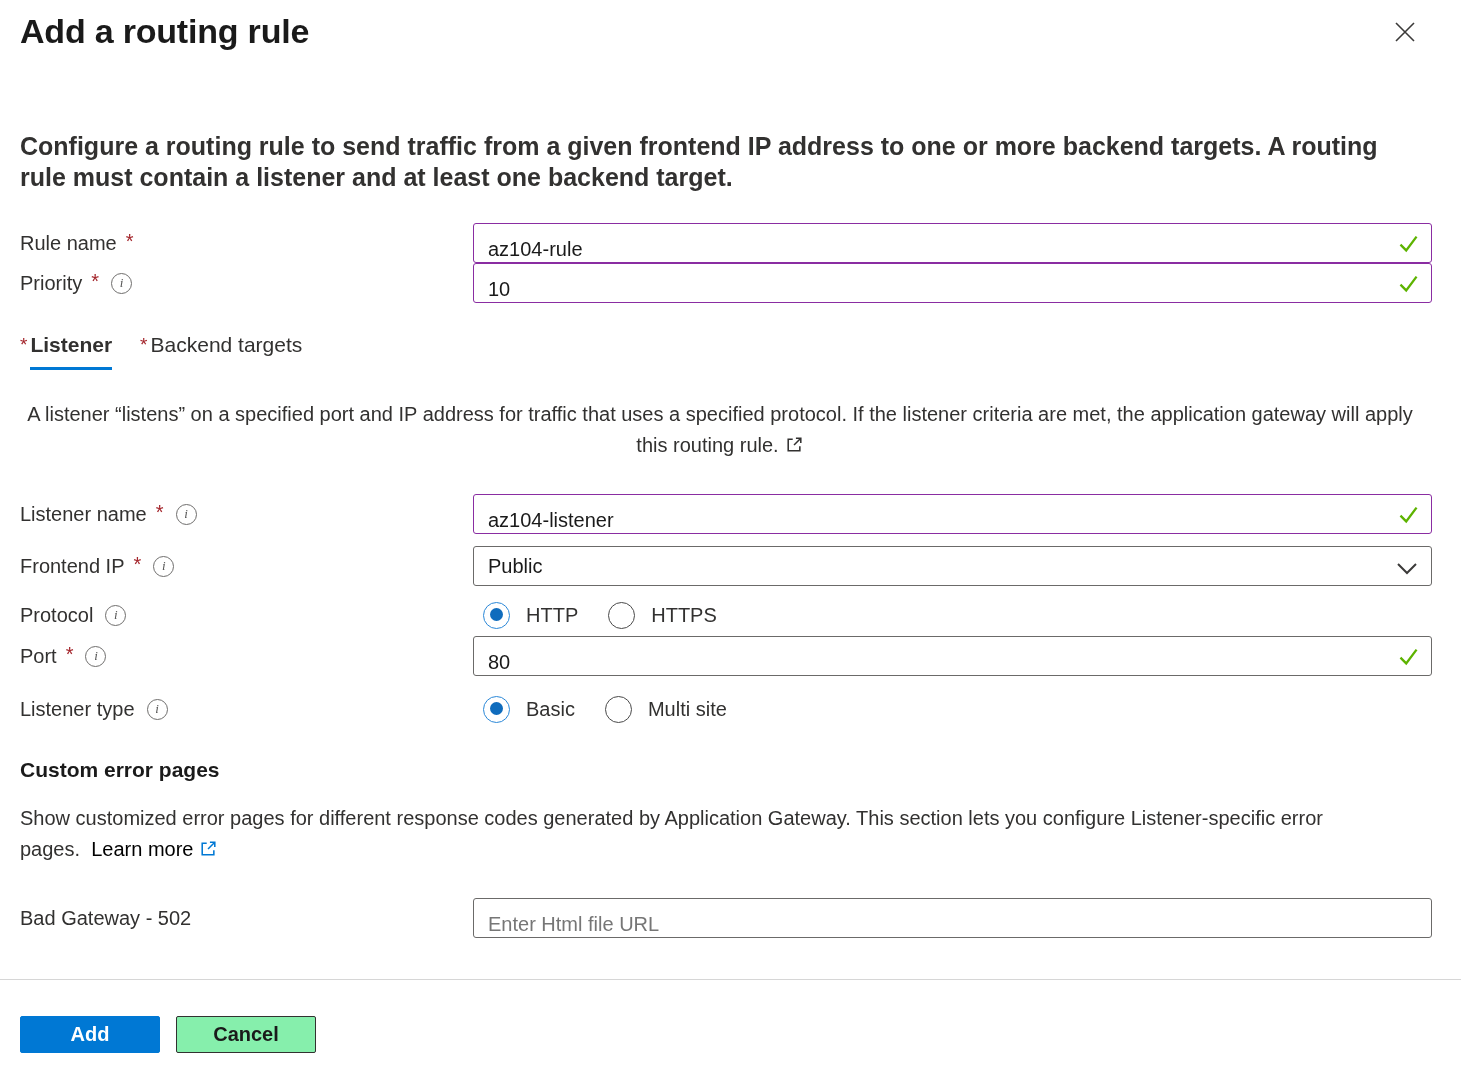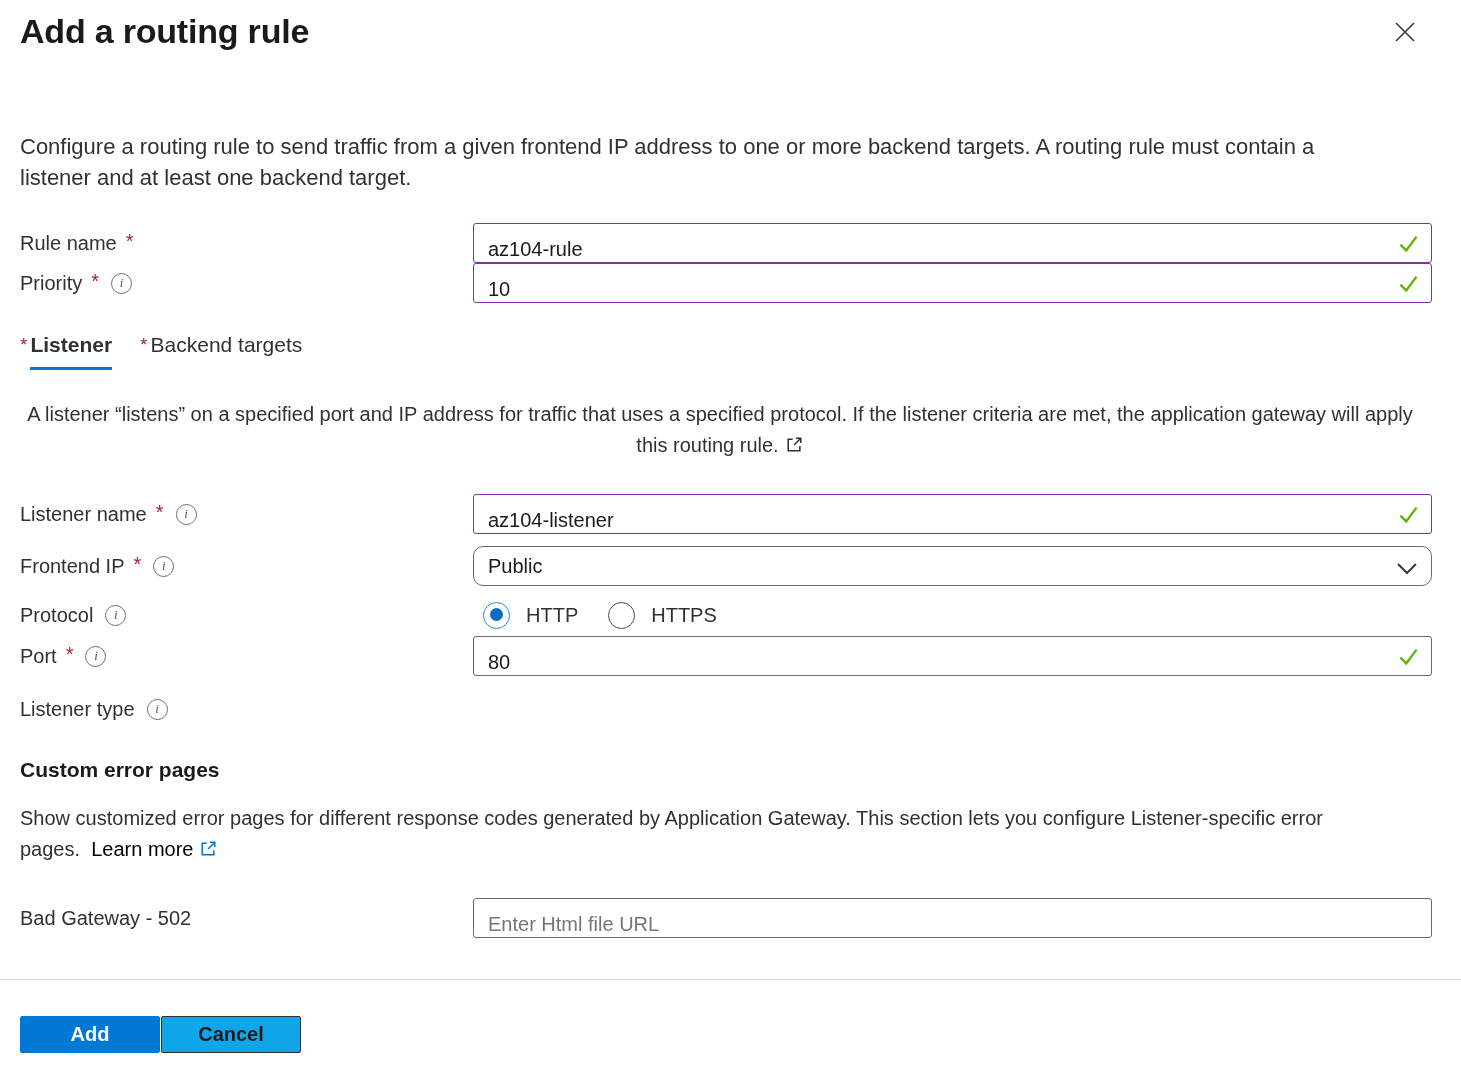--- a/index.html
+++ b/index.html
@@ -12,21 +12,21 @@
   }
   .dialog { position: relative; width: 1461px; height: 1067px; background:#fff; }
   .content {
     position: absolute; top: 0; left: 0; right: 0;
     height: 979px; overflow: hidden;
     padding: 0 29px 0 20px;
   }
   .dialog-header { display:flex; justify-content:space-between; align-items:flex-start; margin-top:12px; }
   .dialog-title { font-size: 34px; font-weight: 600; color:#1a1a1a; letter-spacing:-0.2px; }
   .close-btn { margin-top:6px; margin-right:12px; width:30px; height:30px; display:flex; align-items:center; justify-content:center; cursor:pointer; background:none; border:none; }
-  .intro { margin-top: 80px; font-size: 22px; line-height: 31px; max-width: 1370px; }
+  .intro { margin-top: 80px; font-size: 25px; line-height: 31px; max-width: 1370px; font-weight: bold; }
 
   .form-row { display: grid; grid-template-columns: 453px 1fr; align-items: center; }
   .row-label { display: flex; align-items: center; gap: 9px; font-size: 20px; }
   .row-label .label-text { white-space: nowrap; }
   .req-star { color: #a4262c; font-size: 20px; transform: translateY(-2px); }
   .info-icon {
     width: 21px; height: 21px; border: 1px solid #6f6e6d; border-radius: 50%;
     display: inline-flex; align-items: center; justify-content: center;
     font-size: 13px; color: #555; font-family: "Liberation Serif", serif; font-style: italic;
     cursor: default; flex: 0 0 auto; margin-left: 3px;
@@ -36,21 +36,21 @@
   .text-input {
     width: 100%; height: 40px; border: 1.5px solid #8a2da2; border-radius: 3px;
     font-size: 20px; font-family: "Liberation Sans", sans-serif; color: #1a1a1a;
     padding: 12px 44px 0 14px; outline: none; background: #fff;
   }
   .text-input.neutral { border: 1px solid #6b6a69; }
   .text-input::placeholder { color: #767676; }
   .input-check { position: absolute; right: 12px; top: 9px; }
 
   .select-wrap {
-    position: relative; height: 40px; border: 1px solid #6b6a69; border-radius: 10px;
+    position: relative; height: 40px; border: 1px solid #6b6a69; border-radius: 3px;
     display: flex; align-items: center; padding: 0 44px 0 14px;
     font-size: 20px; color: #1a1a1a; background: #fff; cursor: pointer;
   }
   .select-chevron { position: absolute; right: 13px; top: 12px; }
 
   .tabs { display: flex; gap: 28px; margin-top: 30px; }
   .tab { display: flex; align-items: flex-start; gap: 3px; cursor: pointer; }
   .tab .tab-star { color: #a4262c; font-size: 19px; margin-top: 1px; }
   .tab .tab-label { font-size: 21px; padding-bottom: 10px; }
   .tab.active .tab-label { font-weight: 700; border-bottom: 3px solid #0078d4; }
@@ -63,26 +63,26 @@
   .radio-circle.checked::after { content:""; position:absolute; left:5.5px; top:5.5px; width:13px; height:13px; border-radius:50%; background:#0f6cbd; }
   .radio-text { font-size: 20px; }
 
   .section-heading { margin-top: 34px; font-size: 21px; font-weight: 700; color:#1a1a1a; }
   .link { color: #000000; cursor: pointer; }
   .ext-icon { display:inline-block; vertical-align:-2px; margin-left:6px; }
 
   .footer {
     position: absolute; left: 0; right: 0; bottom: 0; height: 88px;
     border-top: 1px solid #d6d6d6; background: #fff; padding: 36px 0 0 20px;
-    display: flex; gap: 1px; align-items: flex-start;
+    display: flex; gap: 16px; align-items: flex-start;
   }
   .btn { height: 37px; min-width: 140px; font-size: 20px; font-family:"Liberation Sans",sans-serif;
          border-radius: 2px; cursor: pointer; padding: 0 20px; }
   .btn-primary { background: #0078d4; color: #fff; border: 1px solid #0078d4; font-weight: 700; }
-  .btn-secondary { background: #0ea5e9; color: #1a1a1a; border: 1.5px solid #323130; font-weight: 600; }
+  .btn-secondary { background: #86efac; color: #1a1a1a; border: 1.5px solid #323130; font-weight: 600; }
 
   
   .row-rule     { margin-top: 30px; }
   .row-priority { }
   .listener-desc{ margin-top: 29px; text-align: center; }
   .row-lname    { margin-top: 31px; }
   .row-fip      { margin-top: 12px; }
   .row-proto    { margin-top: 14px; min-height: 30px; }
   .row-port     { margin-top: 6px; }
   .row-ltype    { margin-top: 18px; min-height: 30px; }
@@ -219,20 +219,30 @@
             </svg>
         </span>
       </div>
     </div>
 
     <div class="form-row row-ltype">
       <div class="row-label">
         <span class="label-text">Listener type</span>
         <span class="info-icon">i</span>
       </div>
+      <div class="radio-group">
+        <div class="radio-option">
+          <span class="radio-circle checked"></span>
+          <span class="radio-text">Basic</span>
+        </div>
+        <div class="radio-option">
+          <span class="radio-circle"></span>
+          <span class="radio-text">Multi site</span>
+        </div>
+      </div>
     </div>
 
     <h2 class="section-heading">Custom error pages</h2>
 
     <p class="section-desc cep-desc"><span>Show customized error pages for different response codes generated by Application Gateway. This section lets you configure Listener-specific error pages.</span>&nbsp;&nbsp;<span class="link">Learn more</span><span class="ext-icon"><svg width="19" height="19" viewBox="0 0 16 16" fill="none" stroke="#0078d4" stroke-width="1.3">
             <path d="M6.5 3.5 H2.7 V13.3 H12.5 V9.5"></path>
             <path d="M9.2 2.7 H13.3 V6.8"></path>
             <path d="M13.1 2.9 L7.6 8.4"></path>
           </svg></span></p>
 

